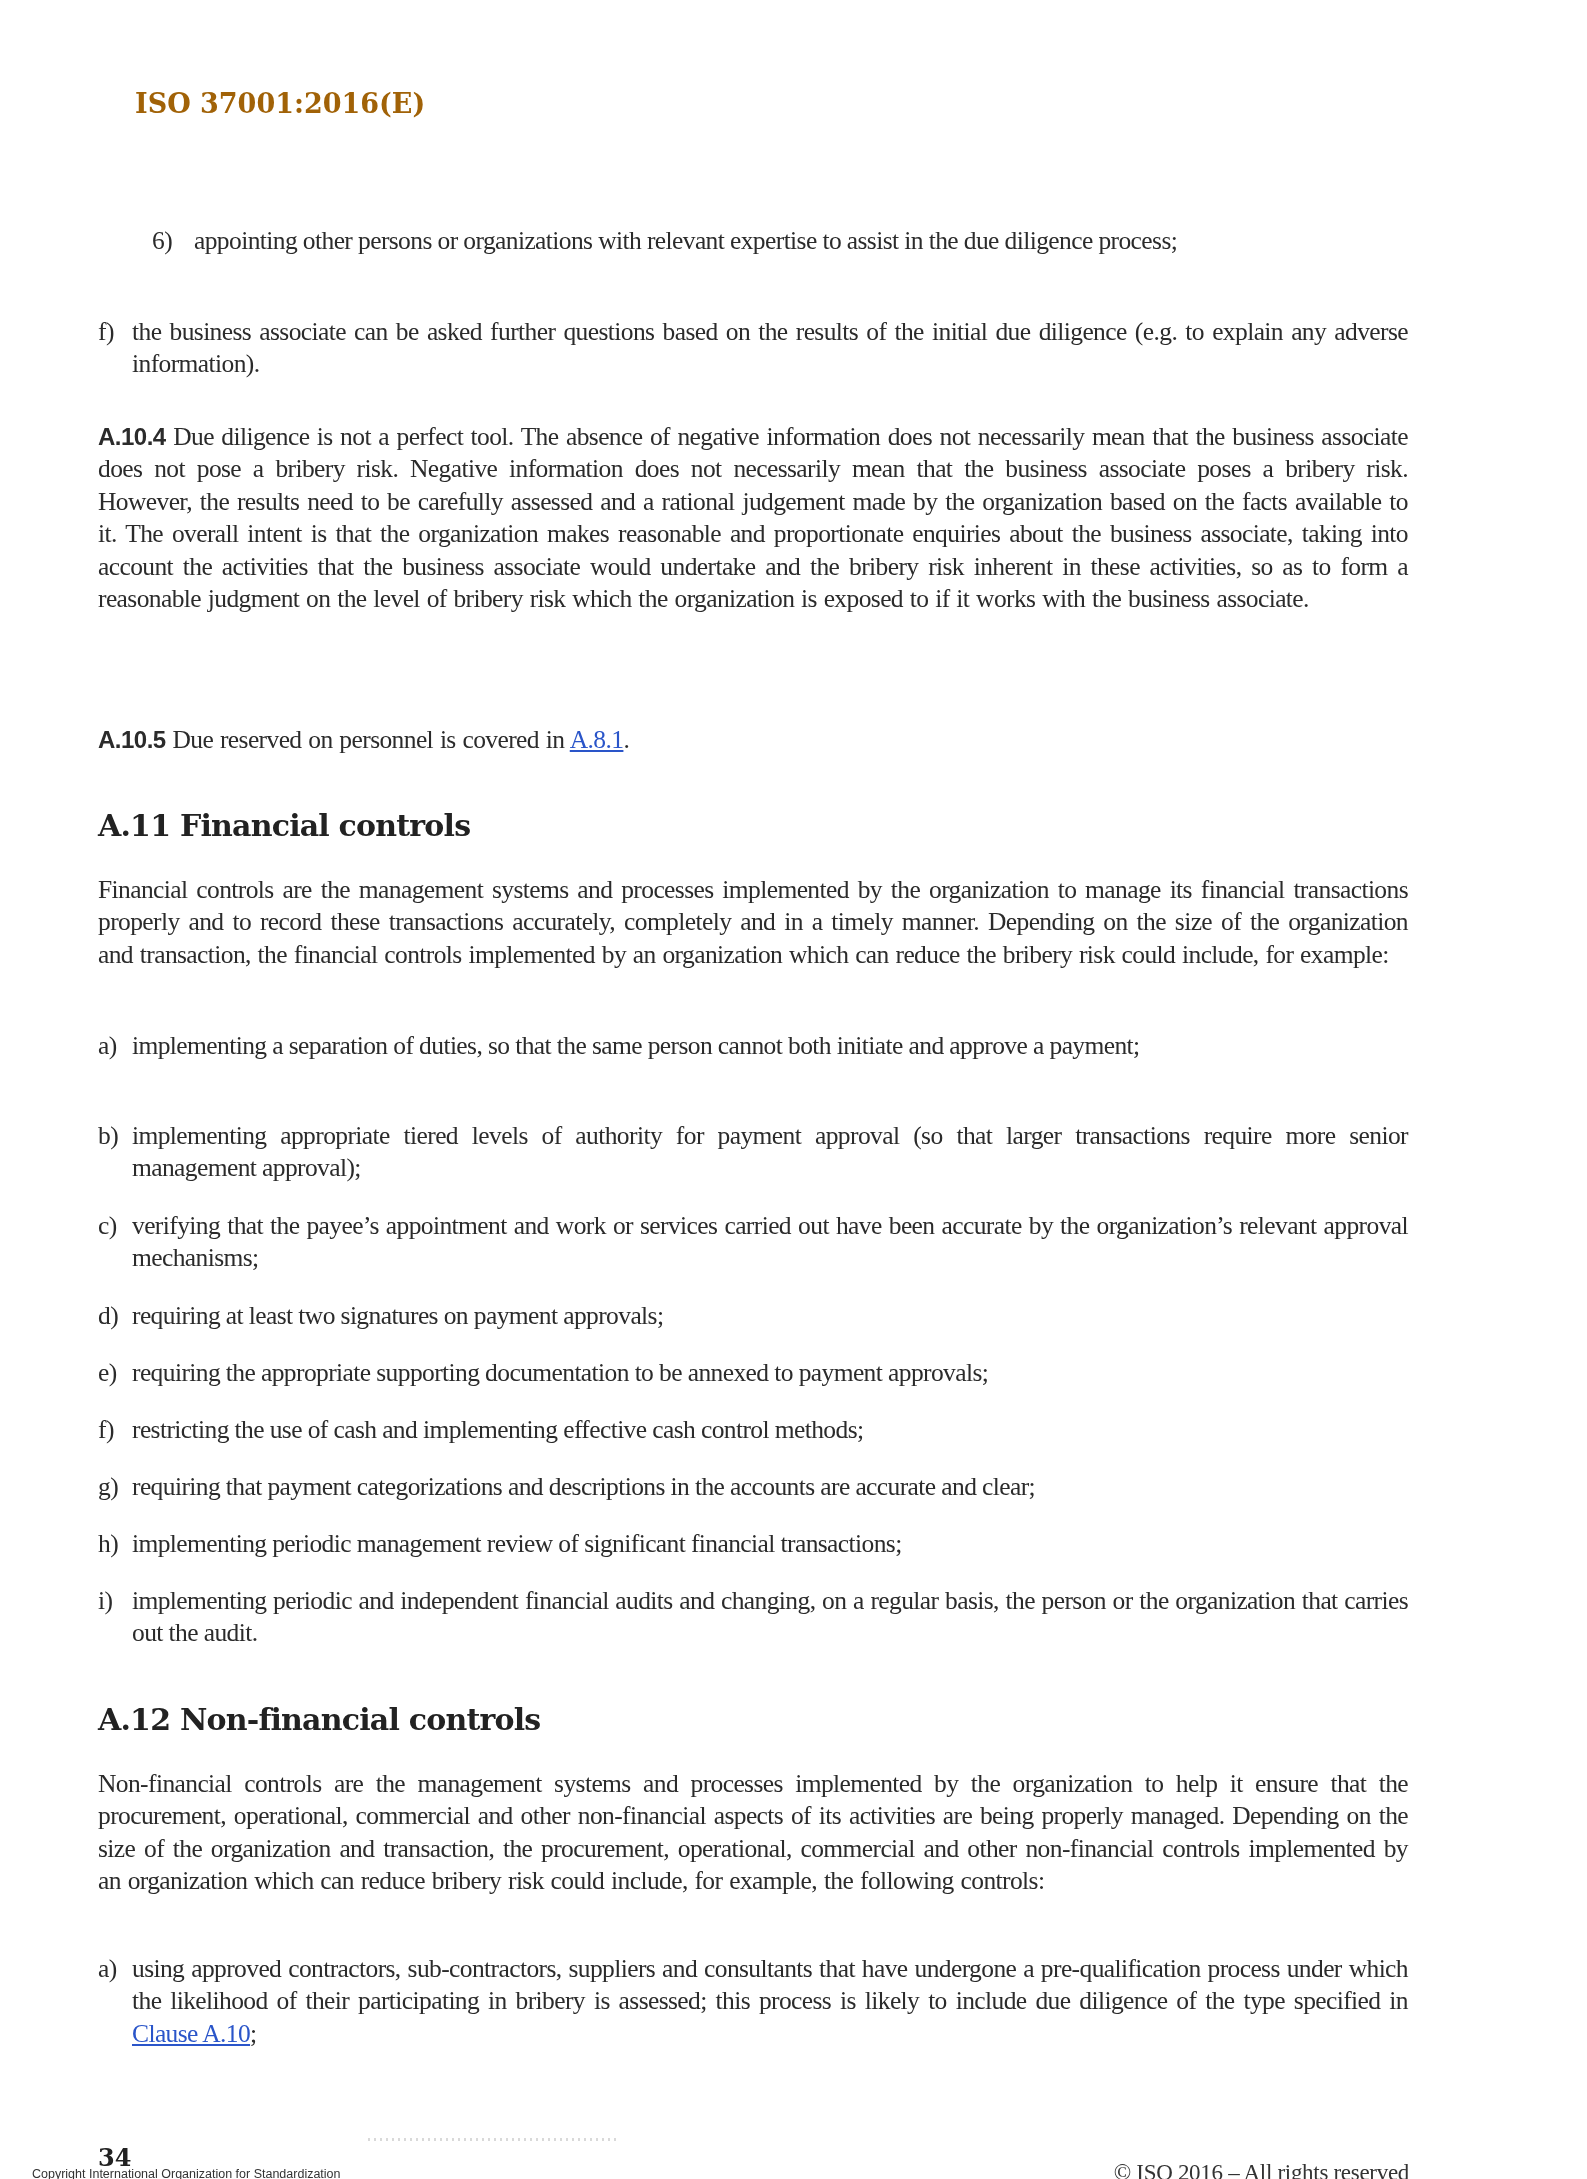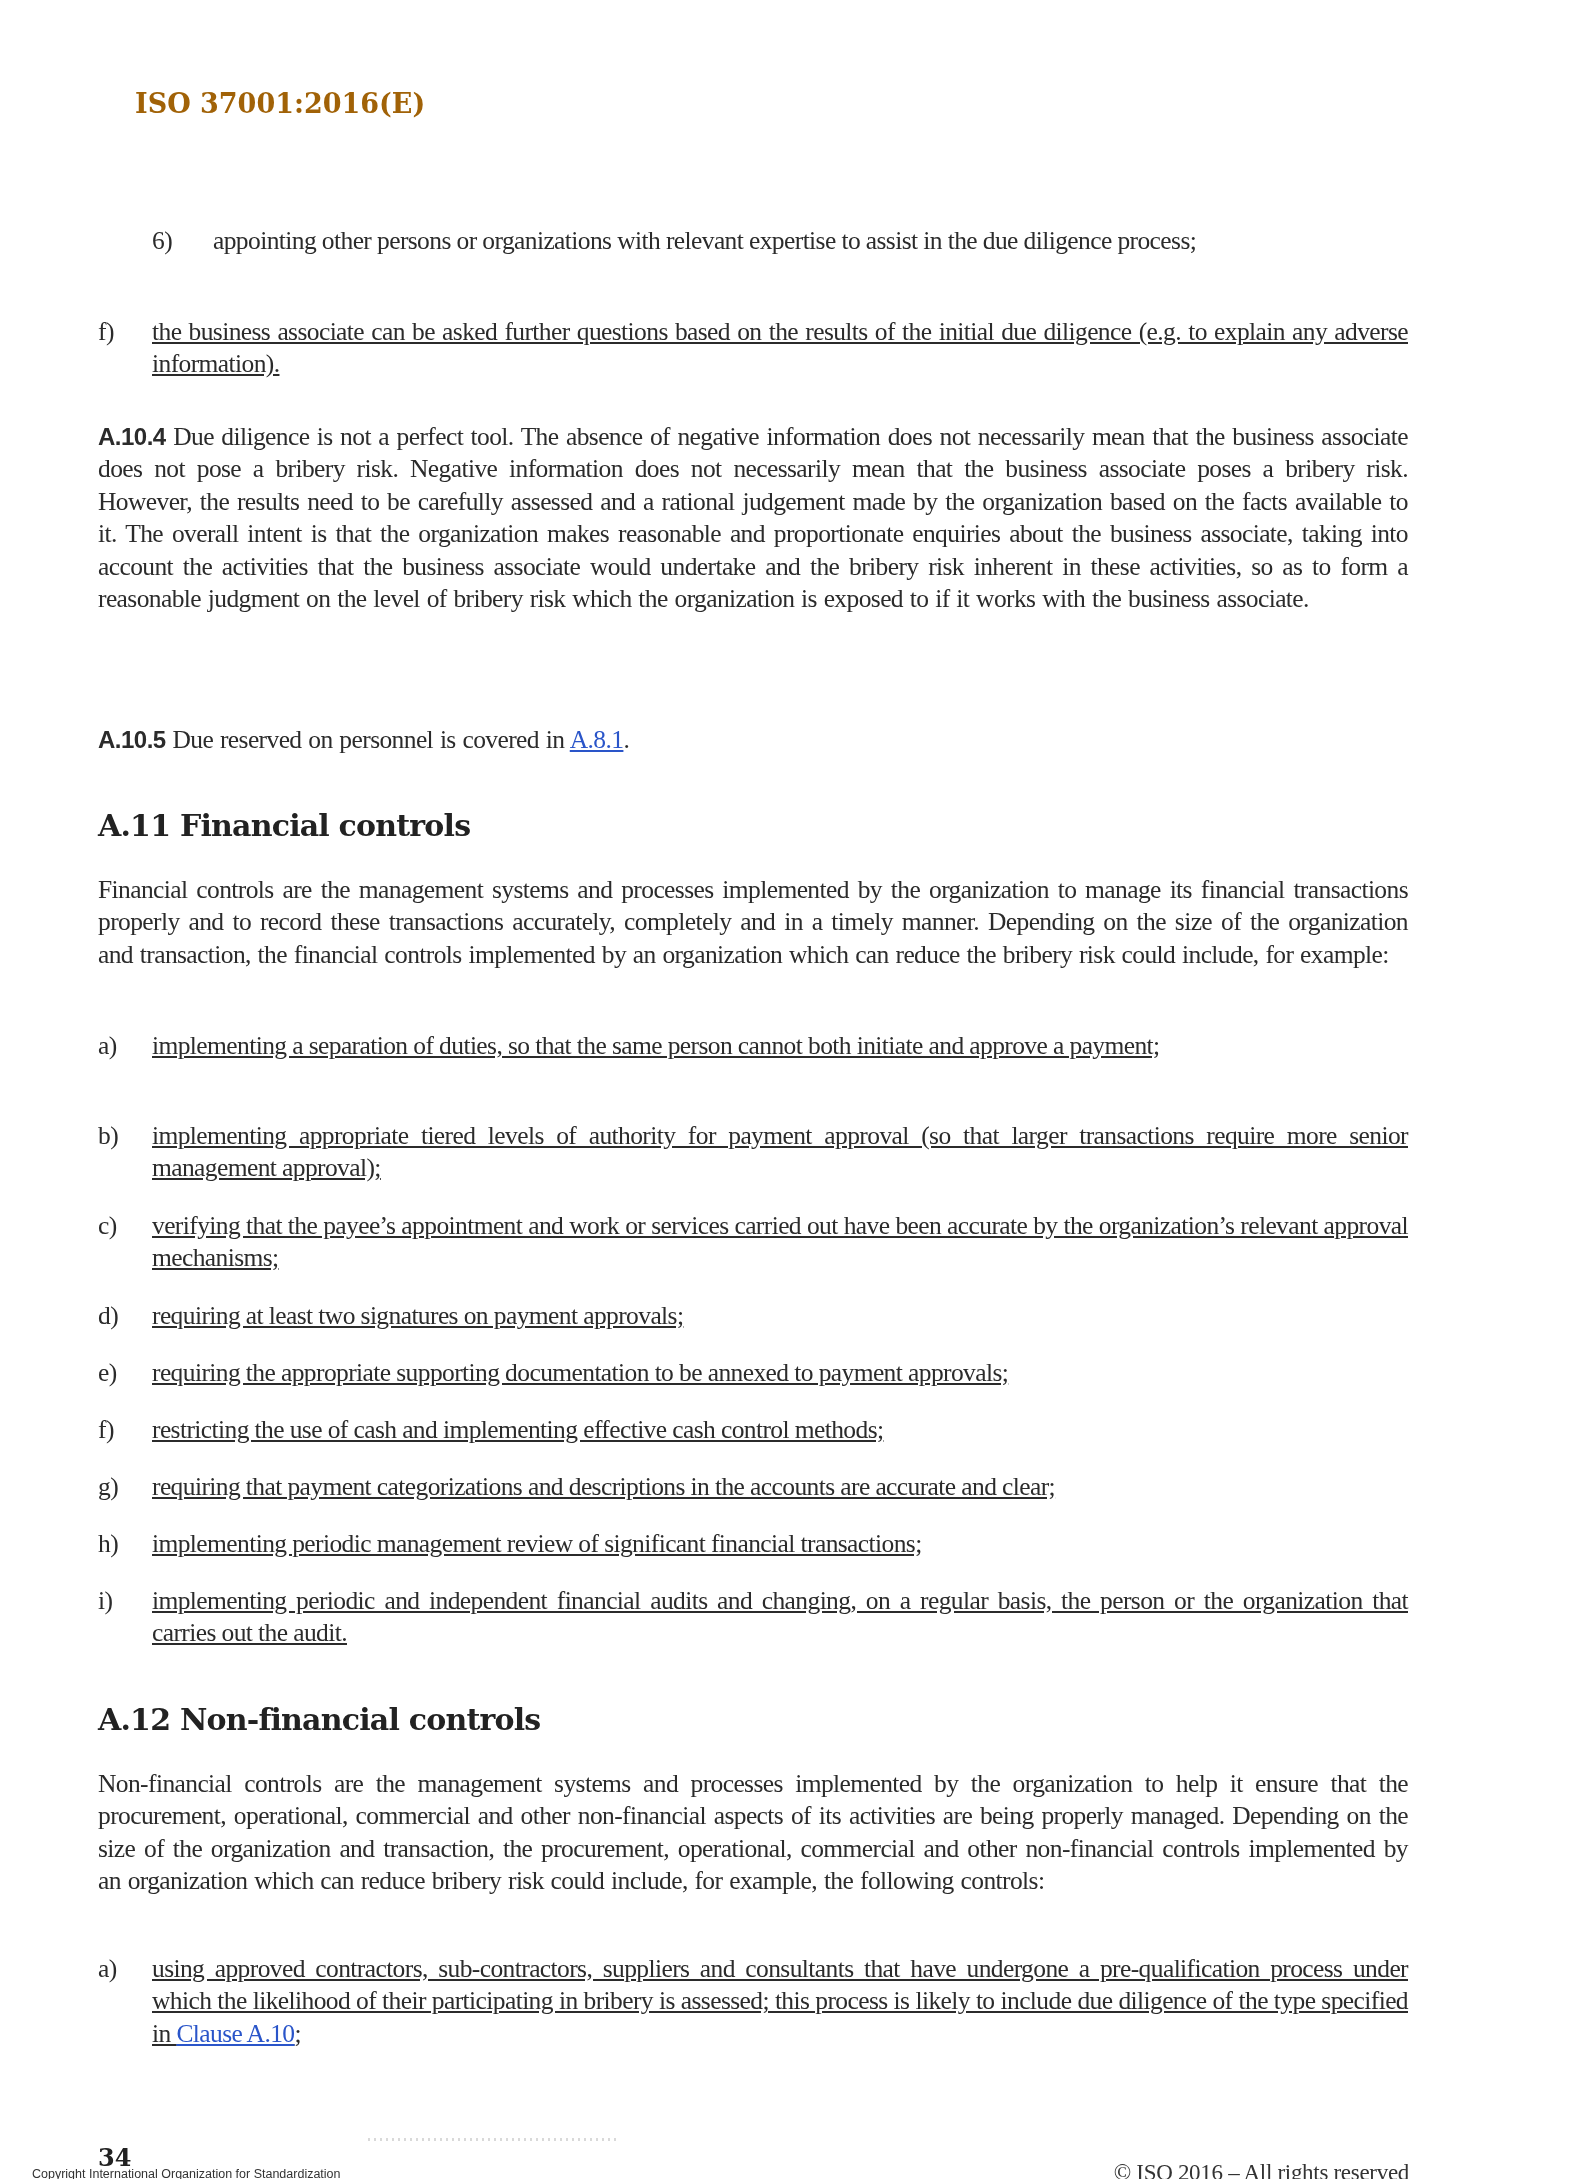--- a/index.html
+++ b/index.html
@@ -6,23 +6,23 @@
   body { width: 1587px; height: 2179px; position: relative; overflow: hidden;
          font-family: "DejaVu Serif", "Liberation Serif", serif; color: #2b2b2b; }
   .abs { position: absolute; }
   .hdr { left: 97px; top: 88px; font-family: "DejaVu Serif", serif; font-weight: bold; font-size: 27px; letter-spacing: 0px; color: #a16207; margin-left: 38px; }
   .para { position: absolute; left: 98px; width: 1310px; font-size: 25.5px; line-height: 32.4px; text-align: justify; letter-spacing: -0.6px; word-spacing: 1px; font-family: "Liberation Serif", serif; }
   .para .lbl { font-family: Liberation Sans, sans-serif; font-weight: bold; font-size: 24px; letter-spacing: -0.5px; }
   .item { position: absolute; font-size: 25.5px; line-height: 32.4px; letter-spacing: -0.6px; font-family: "Liberation Serif", serif; }
   .item .mk { position: absolute; left: 0; top: 0; }
   .item .tx { display: block; text-align: justify; }
   .l1 { left: 98px; width: 1310px; }
-  .l1 .tx { margin-left: 54px; text-decoration: underline; }
+  .l1 .tx { margin-left: 34px; }
   .l2 { left: 152px; width: 1256px; }
-  .l2 .tx { margin-left: 61px; }
+  .l2 .tx { margin-left: 42px; }
   .h2 { position: absolute; left: 98px; font-family: "DejaVu Serif", serif; font-weight: bold; font-size: 30px; letter-spacing: -0.8px; color: #222; }
   a.lnk { color: #2a55c9; text-decoration: underline; }
   .foot-copy { left: 32px; top: 2167px; font-family: "Liberation Sans", sans-serif; font-size: 12.5px; color: #333; }
   .foot-page { left: 98px; top: 2146px; font-family: "DejaVu Serif", serif; font-weight: bold; font-size: 24px; color: #222; line-height: 24px; text-align: center; }
   .foot-right { right: 178px; top: 2160px; font-family: "Liberation Serif", serif; font-size: 23px; color: #333; letter-spacing: -0.3px; }
   .scan-noise { left: 368px; top: 2138px; width: 250px; height: 3px;
                 background: repeating-linear-gradient(90deg, #c9c9c9 0 2px, transparent 2px 6px); opacity: .7; }
 </style>
 </head>
 <body>

